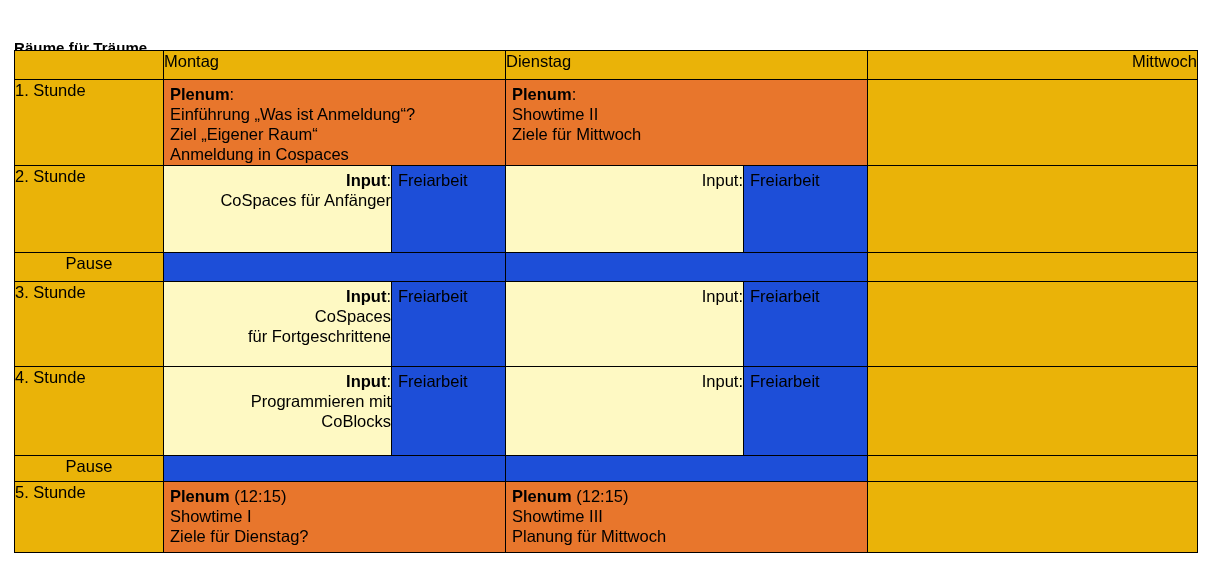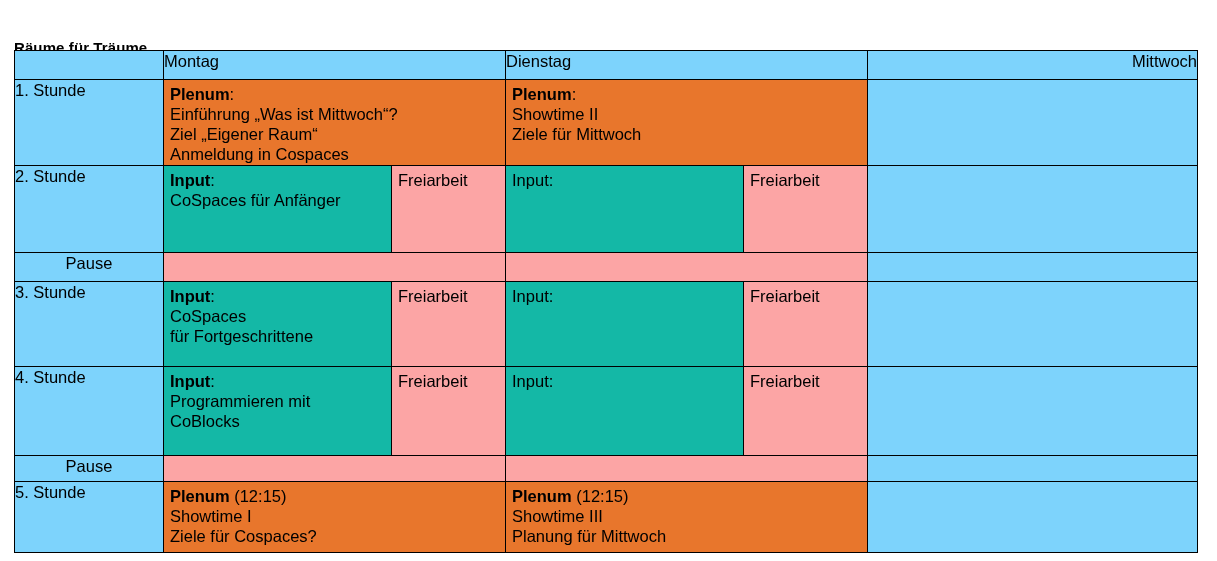--- a/index.html
+++ b/index.html
@@ -60,23 +60,23 @@
     font-size: 17px;
     white-space: nowrap;
   }
   .pause-label {
     text-align: center;
     padding: 3px 0 0 6px;
     font-size: 17px;
     white-space: nowrap;
   }
   .c-orange { background: #e8762c; }
-  .c-green  { background: #fca5a5; }
-  .c-peach  { background: #14b8a6; }
-  .c-white  { background: #7dd3fc; }
+  .c-green  { background: #1d4ed8; }
+  .c-peach  { background: #fef9c3; text-align: right; }
+  .c-white  { background: #eab308; }
 
   .day-head {
     font-size: 18px;
     padding: 2px 0 0 8px;
     white-space: nowrap;
   }
   .b { font-weight: bold; }
   .line { display: block; white-space: nowrap; }
 </style>
 </head>
@@ -100,21 +100,21 @@
     <td class="day-head c-white day-start" colspan="2">Montag</td>
     <td class="day-head c-white day-start" colspan="2">Dienstag</td>
     <td class="day-head c-white col-last day-start">Mittwoch</td>
   </tr>
 
   <tr>
     <td class="col-first hour-label c-white" style="height:84px">1. Stunde</td>
     <td class="c-orange day-start" colspan="2">
       <div class="cell-pad">
         <span class="line"><span class="b">Plenum</span><span>:</span></span>
-        <span class="line">Einführung „Was ist Mittwoch“?</span>
+        <span class="line">Einführung „Was ist Anmeldung“?</span>
         <span class="line">Ziel „Eigener Raum“</span>
         <span class="line">Anmeldung in Cospaces</span>
       </div>
     </td>
     <td class="c-orange day-start" colspan="2">
       <div class="cell-pad">
         <span class="line"><span class="b">Plenum</span><span>:</span></span>
         <span class="line">Showtime II</span>
         <span class="line">Ziele für Mittwoch</span>
       </div>
@@ -215,21 +215,21 @@
     <td class="c-green day-start" colspan="2"></td>
     <td class="c-white col-last day-start"></td>
   </tr>
 
   <tr class="frame-bottom">
     <td class="col-first hour-label c-white" style="height:70px">5. Stunde</td>
     <td class="c-orange day-start" colspan="2">
       <div class="cell-pad">
         <span class="line"><span class="b">Plenum</span><span> (12:15)</span></span>
         <span class="line">Showtime I</span>
-        <span class="line">Ziele für Cospaces?</span>
+        <span class="line">Ziele für Dienstag?</span>
       </div>
     </td>
     <td class="c-orange day-start" colspan="2">
       <div class="cell-pad">
         <span class="line"><span class="b">Plenum</span><span> (12:15)</span></span>
         <span class="line">Showtime III</span>
         <span class="line">Planung für Mittwoch</span>
       </div>
     </td>
     <td class="c-white col-last day-start"></td>

